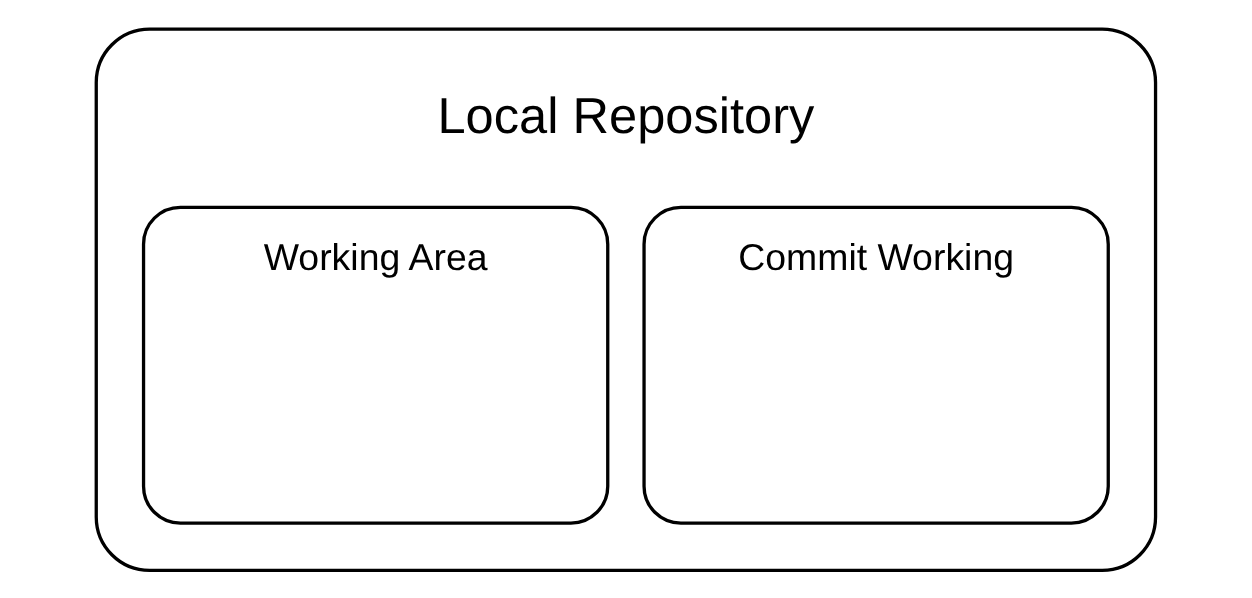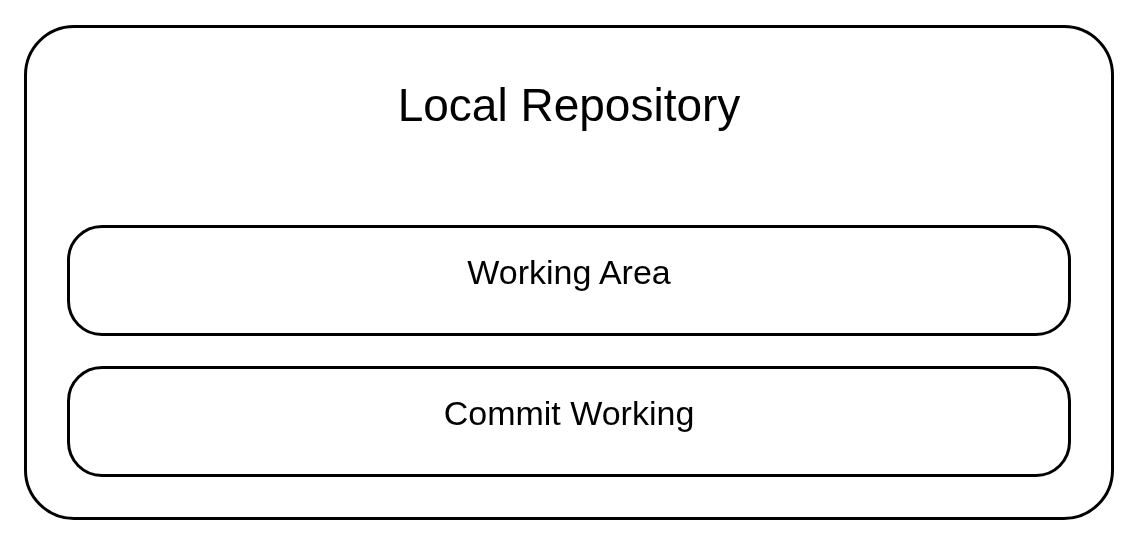--- a/index.html
+++ b/index.html
@@ -11,40 +11,39 @@
       width: 1138px;
       height: 544px;
       background: #ffffff;
       font-family: "Comic Sans MS", "Comic Sans", cursive, sans-serif;
       display: flex;
       align-items: center;
       justify-content: center;
       padding: 20px;
     }
     .outer-box {
-      width: 1090px;
+      width: 966px;
       height: 495px;
       border: 3px solid #000000;
       border-radius: 50px;
       padding: 30px 40px 40px 40px;
       display: flex;
       flex-direction: column;
       align-items: center;
-      gap: 38px;
     }
     .title {
       font-size: 46px;
       color: #000000;
       margin-top: 20px;
       margin-bottom: 55px;
       text-align: center;
     }
     .inner-row {
       display: flex;
-      flex-direction: column;
+      flex-direction: row;
       justify-content: flex-end;
       width: 100%;
       gap: 30px;
       flex: 1;
     }
     .inner-box {
       flex: 1;
       border: 3px solid #000000;
       border-radius: 35px;
       padding: 25px 20px;

